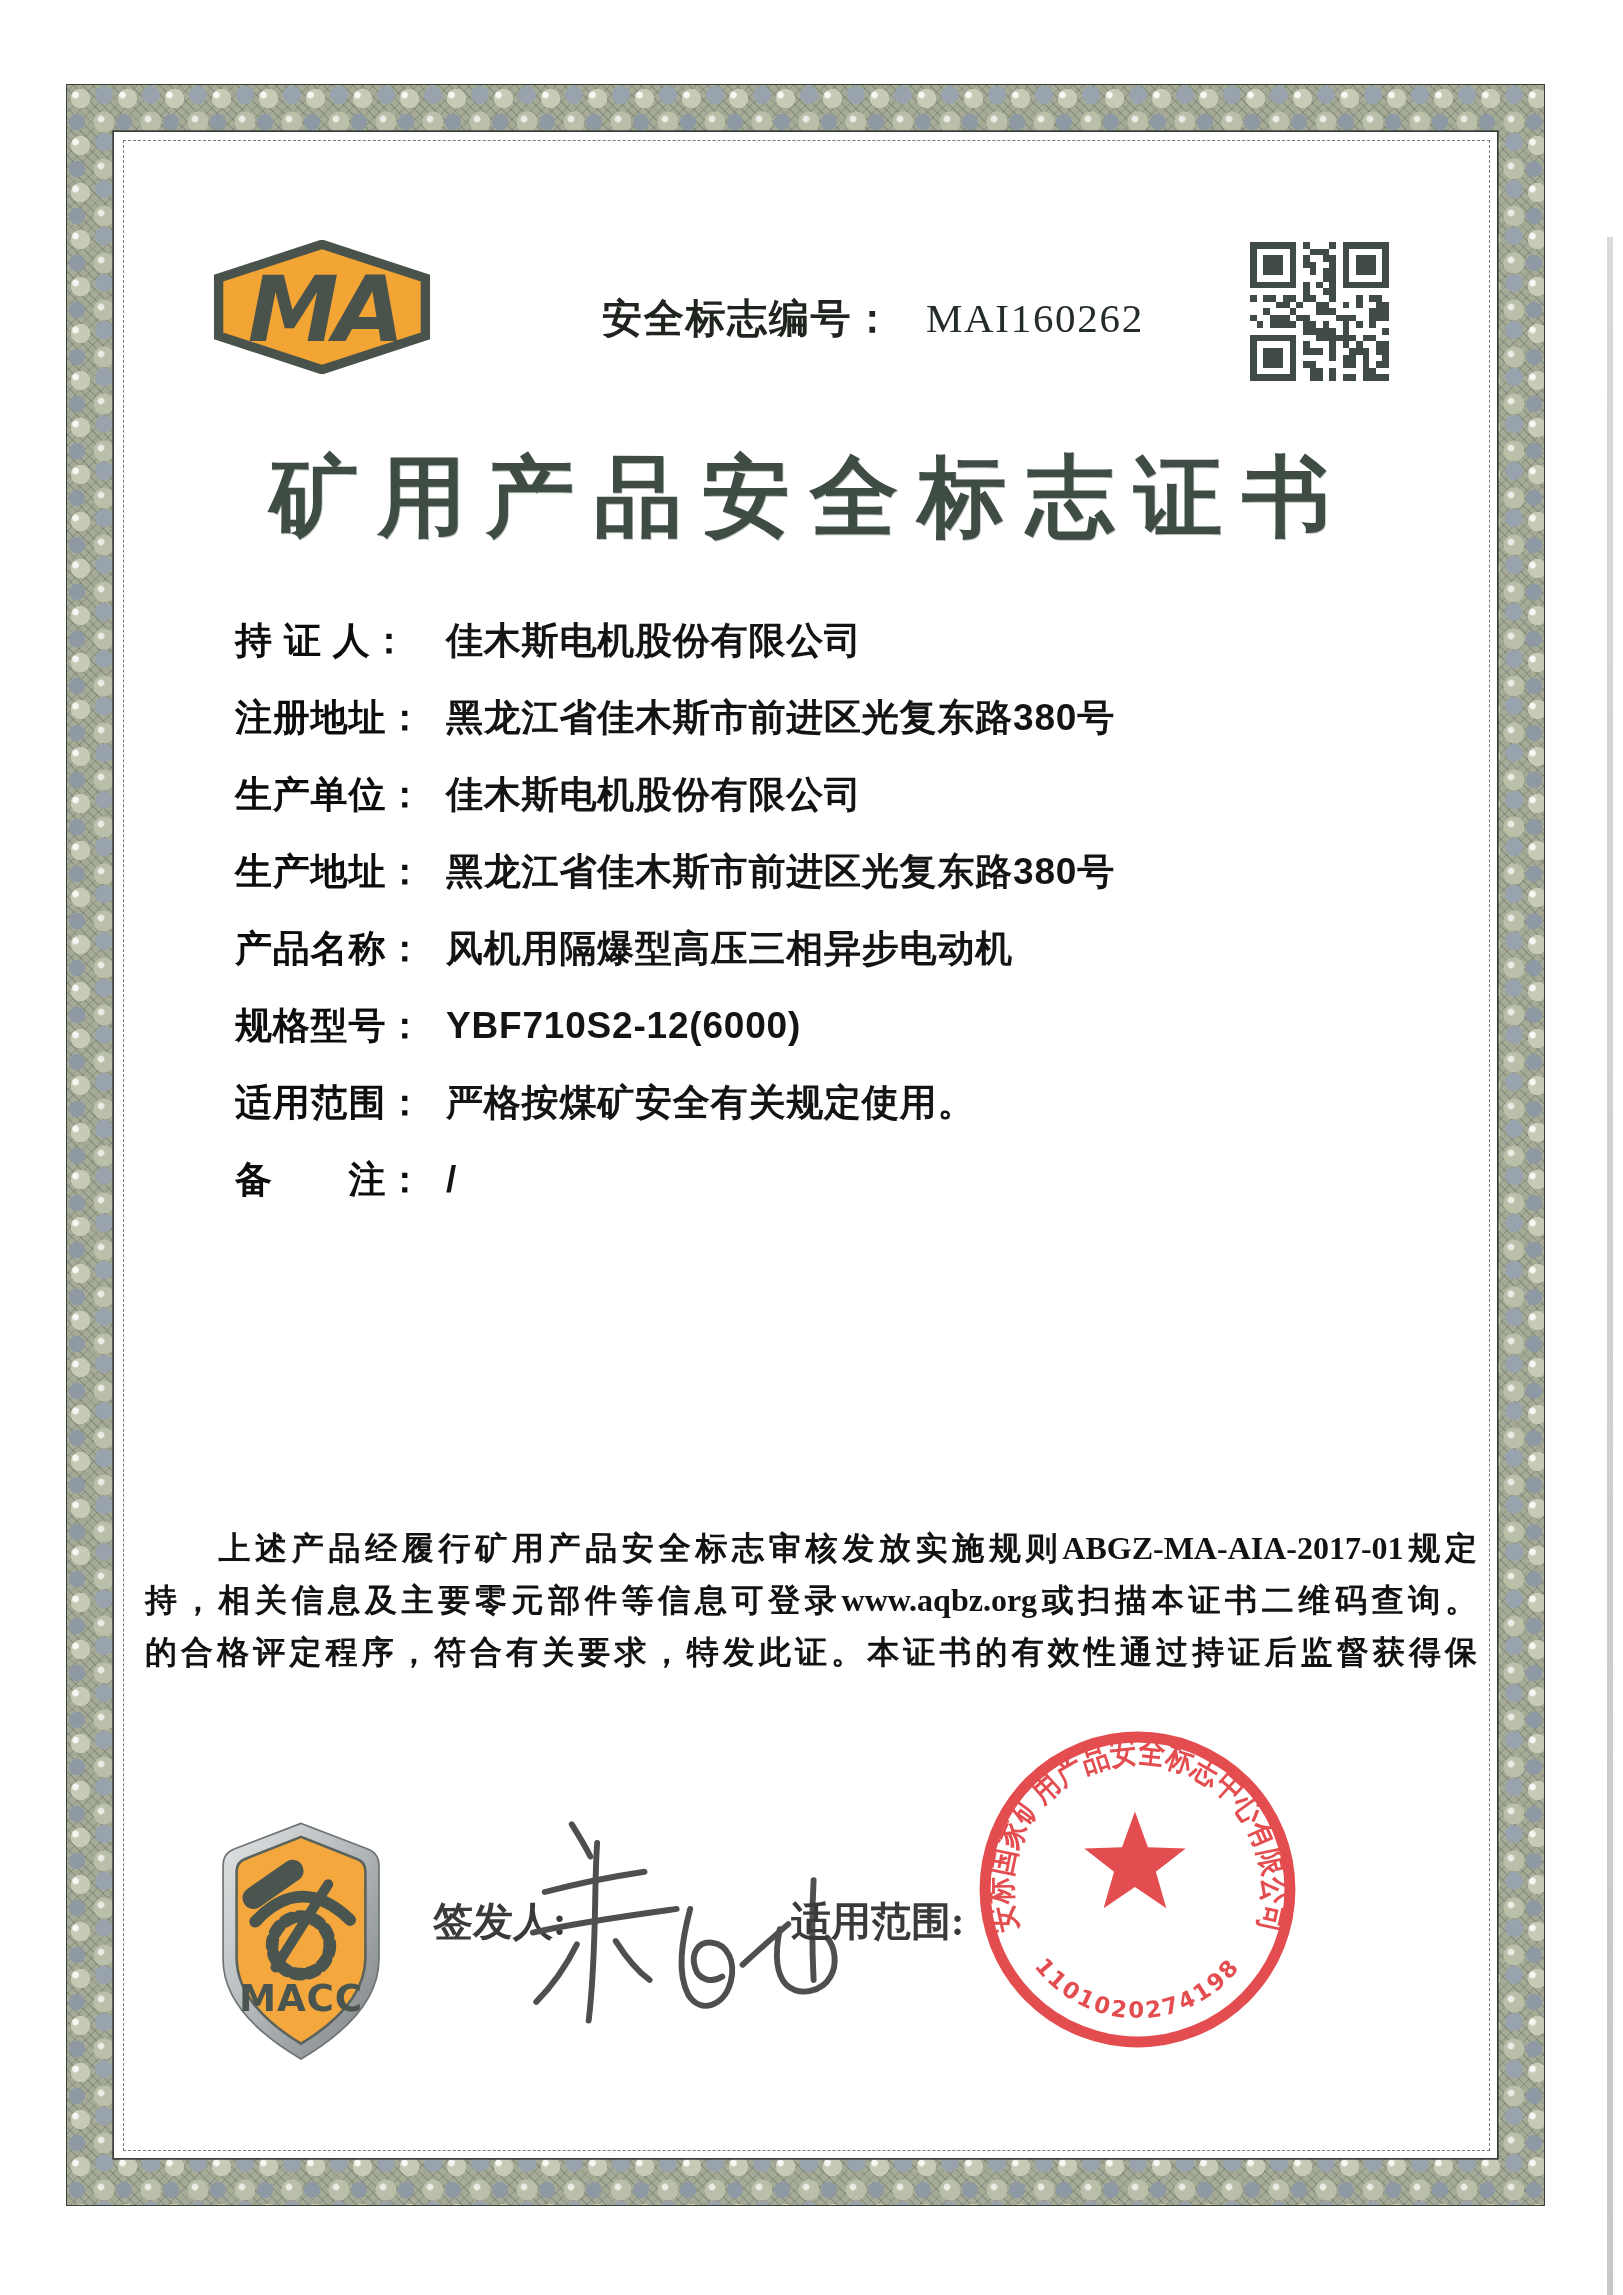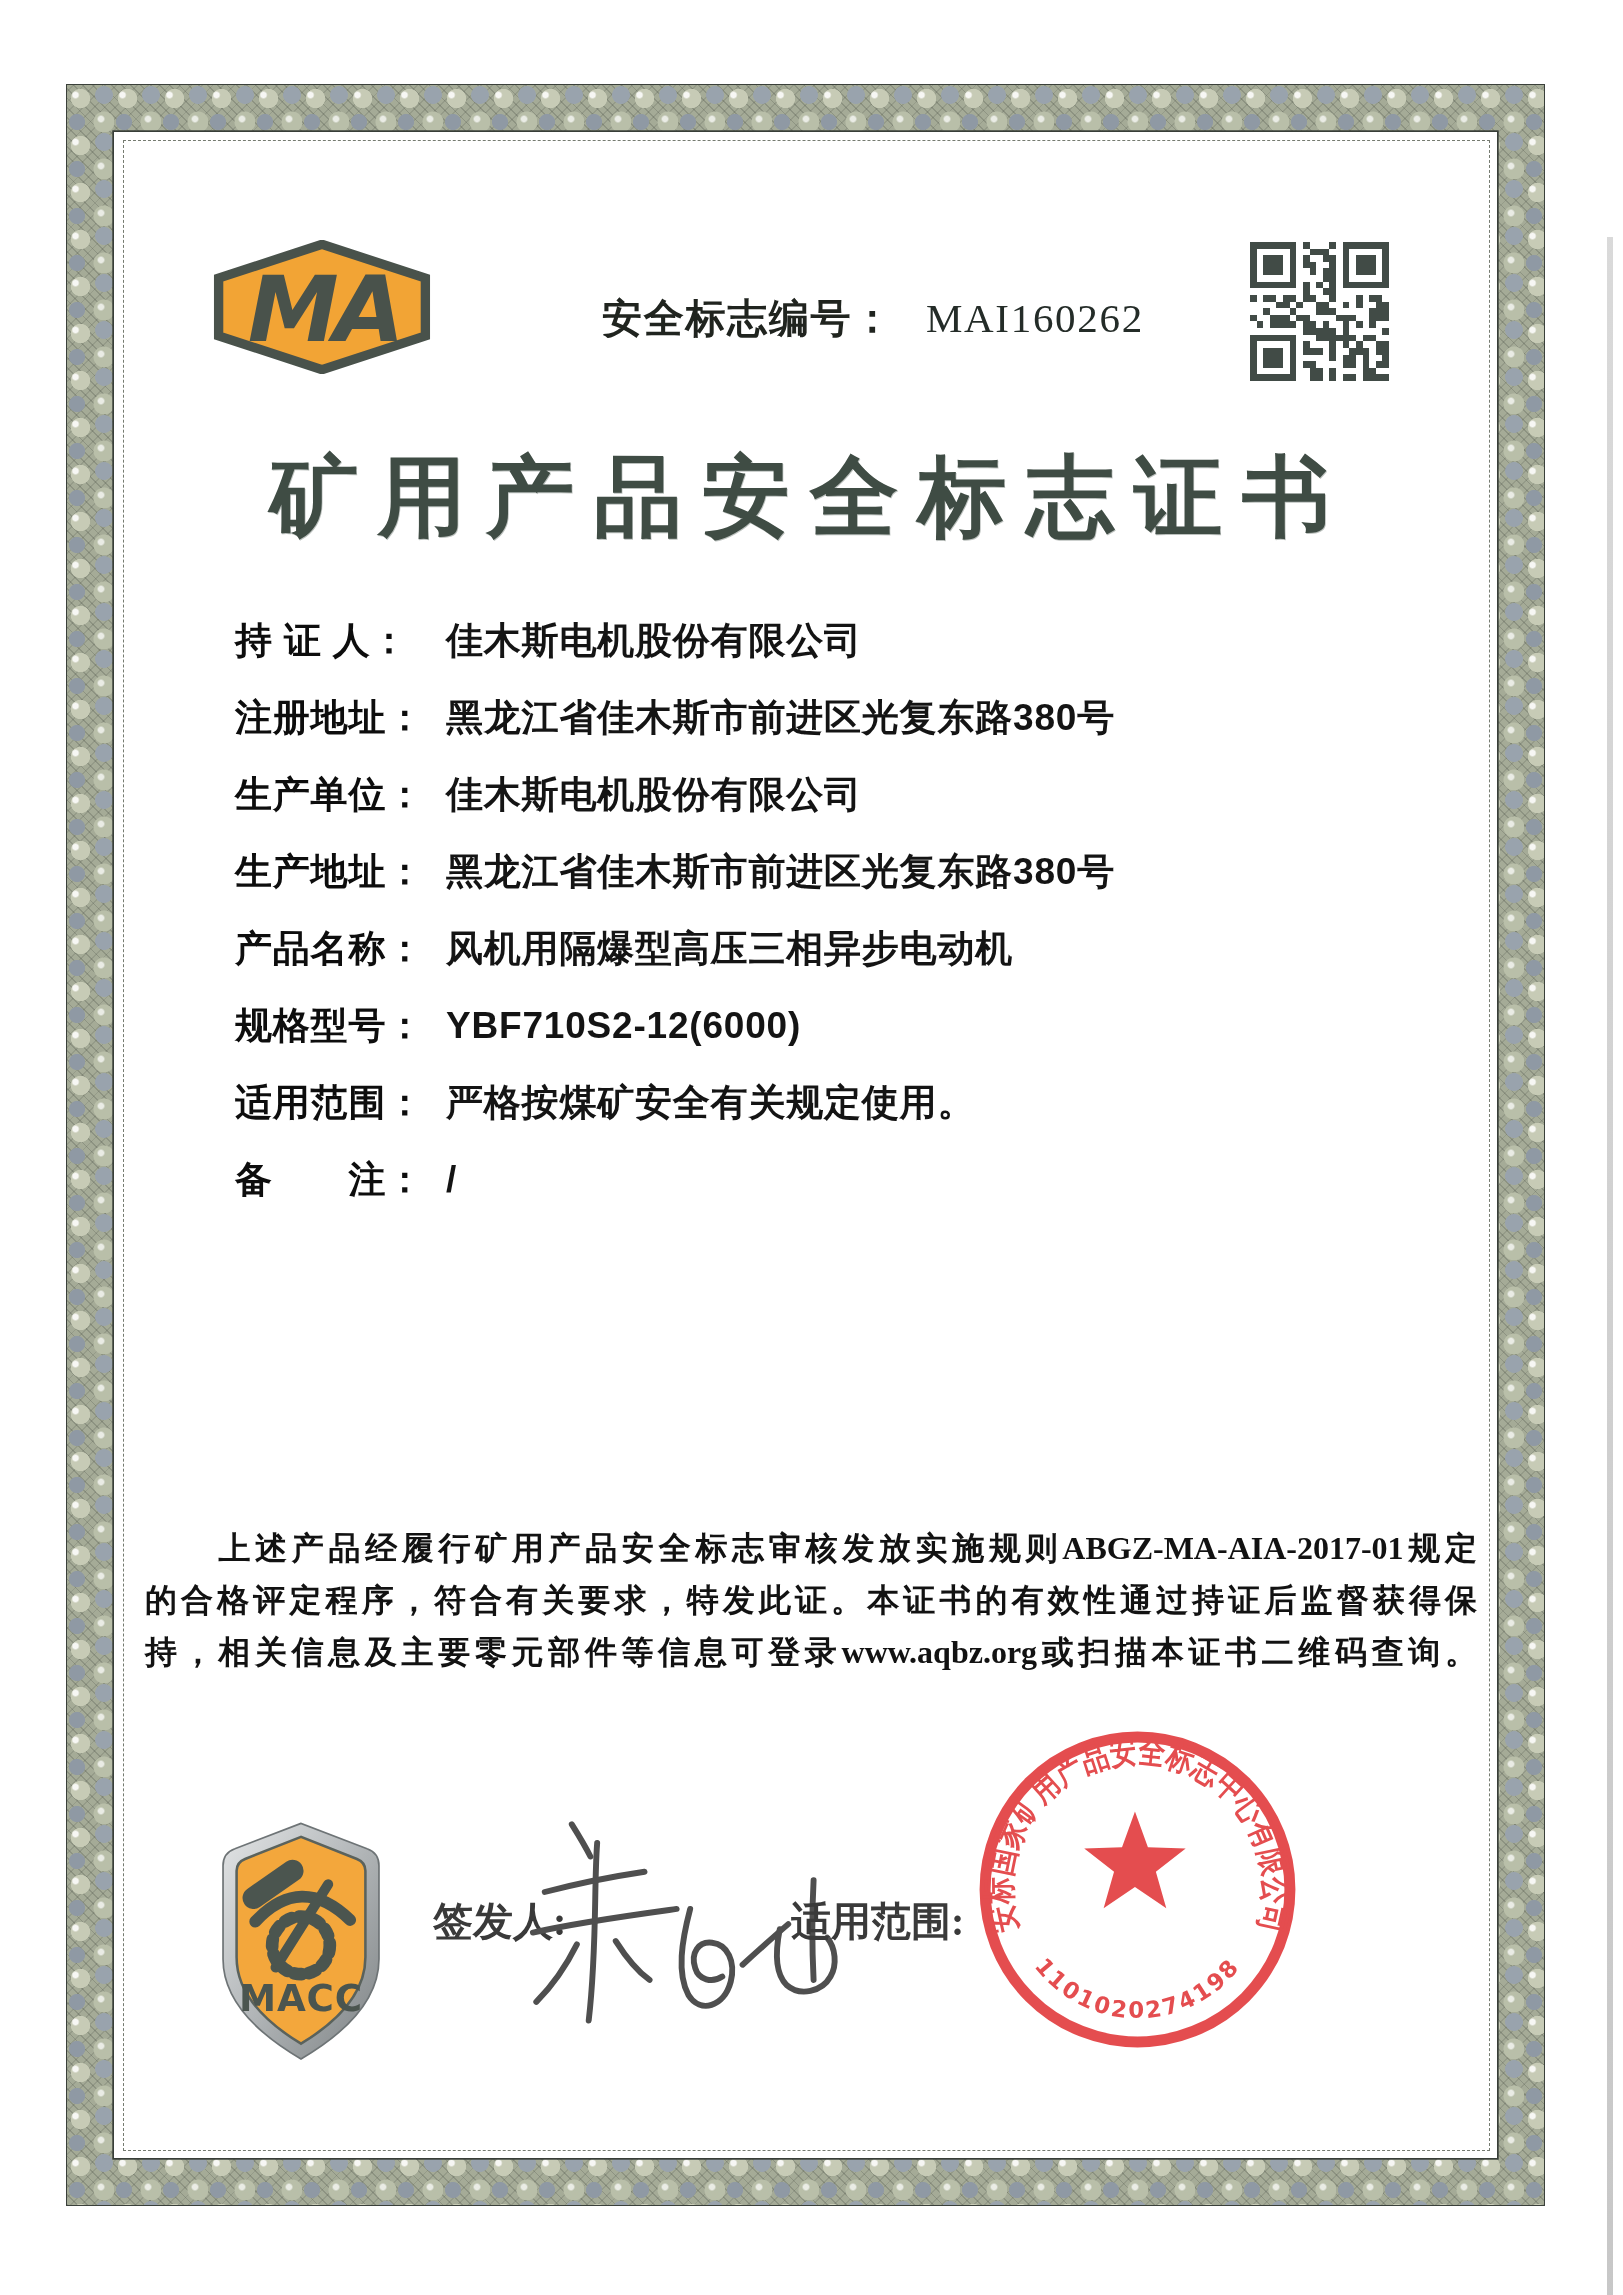--- a/index.html
+++ b/index.html
@@ -372,22 +372,22 @@
       <span class="value">严格按煤矿安全有关规定使用。</span>
     </div>
     <div class="row">
       <span class="label">备　　注：</span>
       <span class="value">/</span>
     </div>
   </div>
 
   <div class="statement">
     <div class="line">　　上述产品经履行矿用产品安全标志审核发放实施规则ABGZ-MA-AIA-2017-01规定</div>
+    <div class="line">持，相关信息及主要零元部件等信息可登录www.aqbz.org或扫描本证书二维码查询。</div>
     <div class="line">的合格评定程序，符合有关要求，特发此证。本证书的有效性通过持证后监督获得保</div>
-    <div class="line">持，相关信息及主要零元部件等信息可登录www.aqbz.org或扫描本证书二维码查询。</div>
   </div>
 
   <svg class="macc-logo" viewBox="0 0 236 296">
     <defs>
       <linearGradient id="rim" x1="0" y1="0" x2="1" y2="1">
         <stop offset="0" stop-color="#e3e5e6"></stop>
         <stop offset="0.45" stop-color="#b7bbbd"></stop>
         <stop offset="1" stop-color="#7d8284"></stop>
       </linearGradient>
     </defs>

